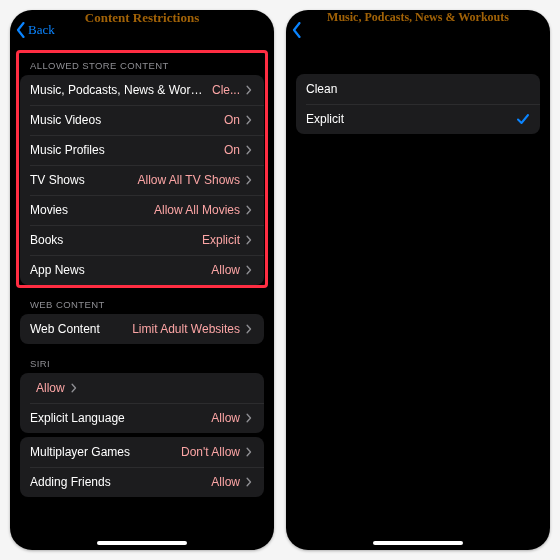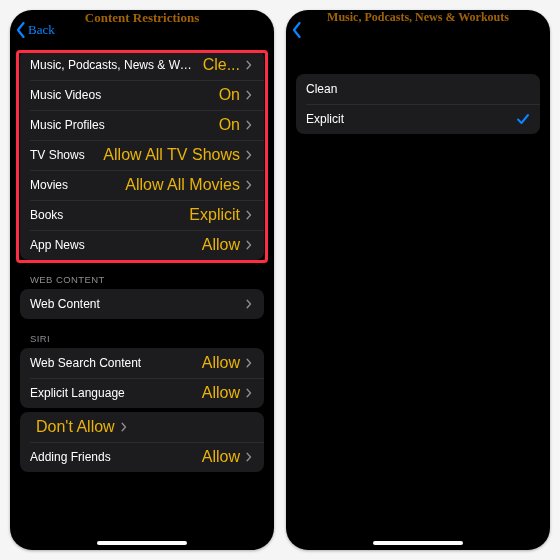--- a/index.html
+++ b/index.html
@@ -95,22 +95,22 @@
   }
   .row-label {
     flex: 1 1 auto;
     font-size: 12px;
     color: #fff;
     white-space: nowrap;
     overflow: hidden;
     text-overflow: ellipsis;
   }
   .row-value {
-    font-size: 16px;
-    color: #eab308;
+    font-size: 12px;
+    color: #fca5a5;
     margin-left: 6px;
     white-space: nowrap;
   }
   .chev {
     width: 8px;
     flex: 0 0 auto;
     margin-left: 6px;
   }
   .chev svg { display: block; }
   .hl {
@@ -155,20 +155,21 @@
         </span>
         <span>Back</span>
       </div>
       <div class="nav-title">Content Restrictions</div>
     </div>
 
     <div class="scroll">
 
       <div style="position:relative;">
         <div class="hl" style="left:6px; right:6px; top:0; bottom:-3px;"></div>
+        <div class="group-header">ALLOWED STORE CONTENT</div>
         <div class="group-body">
           <div class="row">
             <span class="row-label">Music, Podcasts, News &amp; Workouts</span>
             <span class="row-value">Cle...</span>
             <span class="chev">
                 <svg viewBox="0 0 8 12" width="6" height="10">
                   <path d="M1.5 1 L6 6 L1.5 11" stroke="#8e8e93" stroke-width="1.8" fill="none" stroke-linecap="round" stroke-linejoin="round"></path>
                 </svg>
               </span>
           </div>
@@ -229,36 +230,36 @@
         </div>
       </div>
 
       <div class="spacer6"></div>
 
       <div>
         <div class="group-header">WEB CONTENT</div>
         <div class="group-body">
           <div class="row">
             <span class="row-label">Web Content</span>
+            <span class="row-value">Limit Adult Websites</span>
             <span class="chev">
                 <svg viewBox="0 0 8 12" width="6" height="10">
                   <path d="M1.5 1 L6 6 L1.5 11" stroke="#8e8e93" stroke-width="1.8" fill="none" stroke-linecap="round" stroke-linejoin="round"></path>
                 </svg>
               </span>
           </div>
         </div>
       </div>
 
       <div class="spacer6"></div>
 
       <div>
         <div class="group-header">SIRI</div>
         <div class="group-body">
           <div class="row">
-            <span class="row-label">Web Search Content</span>
             <span class="row-value">Allow</span>
             <span class="chev">
                 <svg viewBox="0 0 8 12" width="6" height="10">
                   <path d="M1.5 1 L6 6 L1.5 11" stroke="#8e8e93" stroke-width="1.8" fill="none" stroke-linecap="round" stroke-linejoin="round"></path>
                 </svg>
               </span>
           </div>
           <div class="row">
             <span class="row-label">Explicit Language</span>
             <span class="row-value">Allow</span>
@@ -269,20 +270,21 @@
               </span>
           </div>
         </div>
       </div>
 
       <div class="spacer6"></div>
 
       <div>
         <div class="group-body">
           <div class="row">
+            <span class="row-label">Multiplayer Games</span>
             <span class="row-value">Don't Allow</span>
             <span class="chev">
                 <svg viewBox="0 0 8 12" width="6" height="10">
                   <path d="M1.5 1 L6 6 L1.5 11" stroke="#8e8e93" stroke-width="1.8" fill="none" stroke-linecap="round" stroke-linejoin="round"></path>
                 </svg>
               </span>
           </div>
           <div class="row">
             <span class="row-label">Adding Friends</span>
             <span class="row-value">Allow</span>

